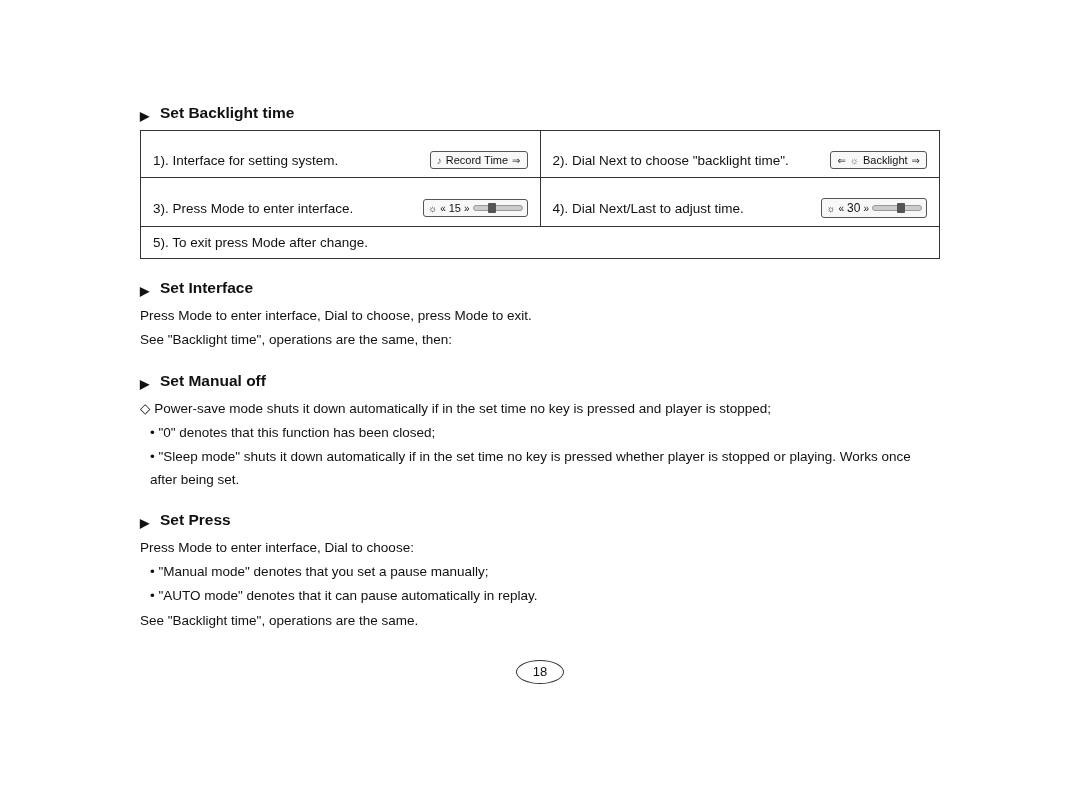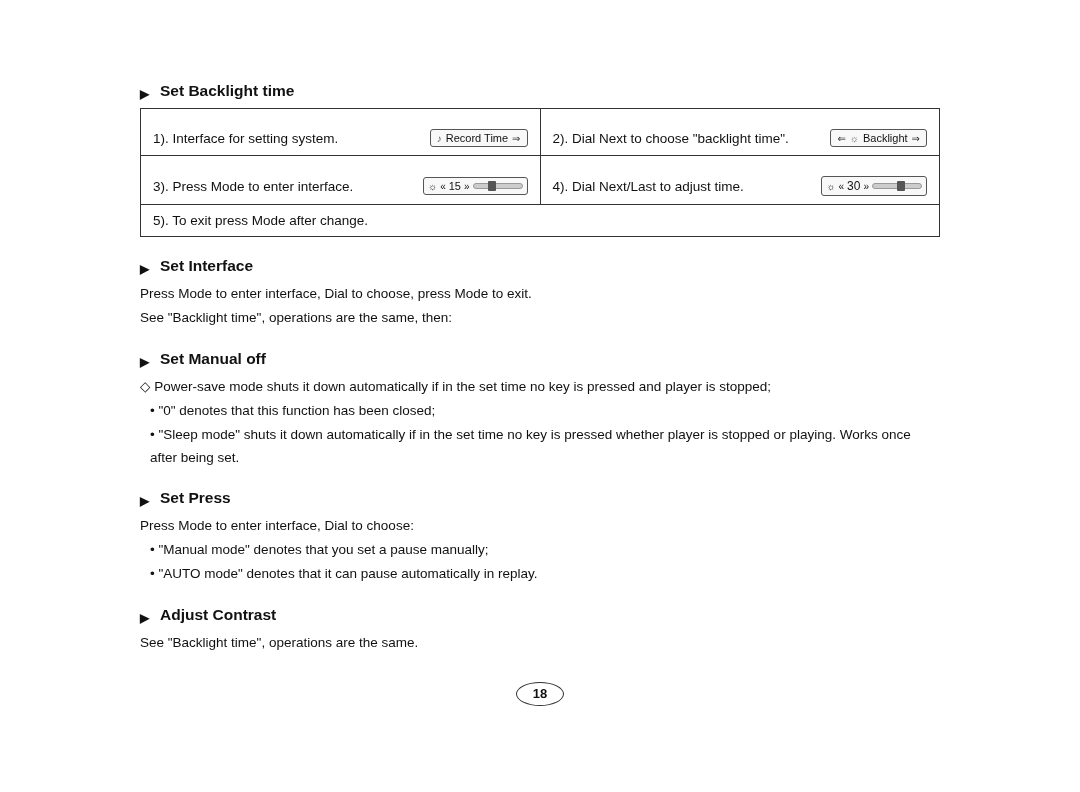--- a/index.html
+++ b/index.html
@@ -163,21 +163,20 @@
 
     .page-num-circle {
       display: inline-block;
       border: 1.5px solid #333;
       border-radius: 50%;
       width: 48px;
       height: 24px;
       line-height: 21px;
       text-align: center;
       font-size: 13px;
-      font-weight: bold;
     }
 
     .cell-inner {
       display: flex;
       align-items: center;
       gap: 10px;
       margin-top: 12px;
     }
 
     .cell-text {
@@ -291,24 +290,20 @@
   <div class="section-heading">
     <span class="arrow-icon"></span>
     <span>Set Press</span>
   </div>
   <div class="section-body">
     <p>Press Mode to enter interface, Dial to choose:</p>
     <p class="bullet">• "Manual mode" denotes that you set a pause manually;</p>
     <p class="bullet">• "AUTO mode" denotes that it can pause automatically in replay.</p>
   </div>
 
-  <div class="section-heading">
-    <span class="arrow-icon"></span>
-    <span>Adjust Contrast</span>
-  </div>
   <div class="section-body">
     <p>See "Backlight time", operations are the same.</p>
   </div>
 
   <div class="page-number">
     <span class="page-num-circle">18</span>
   </div>
 
 </div>
 

